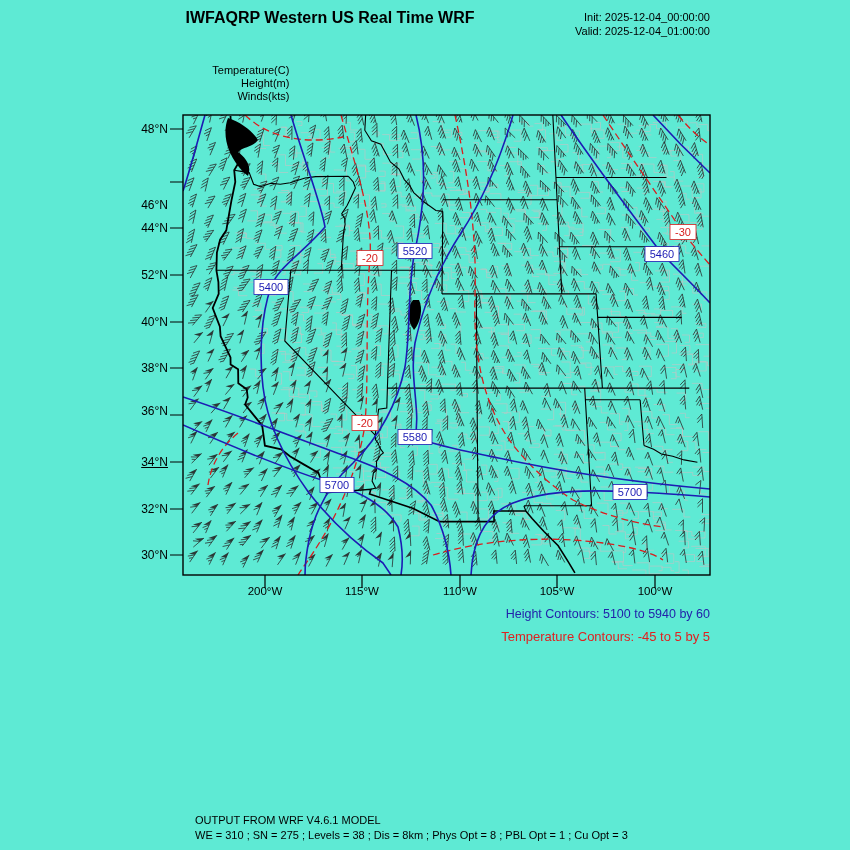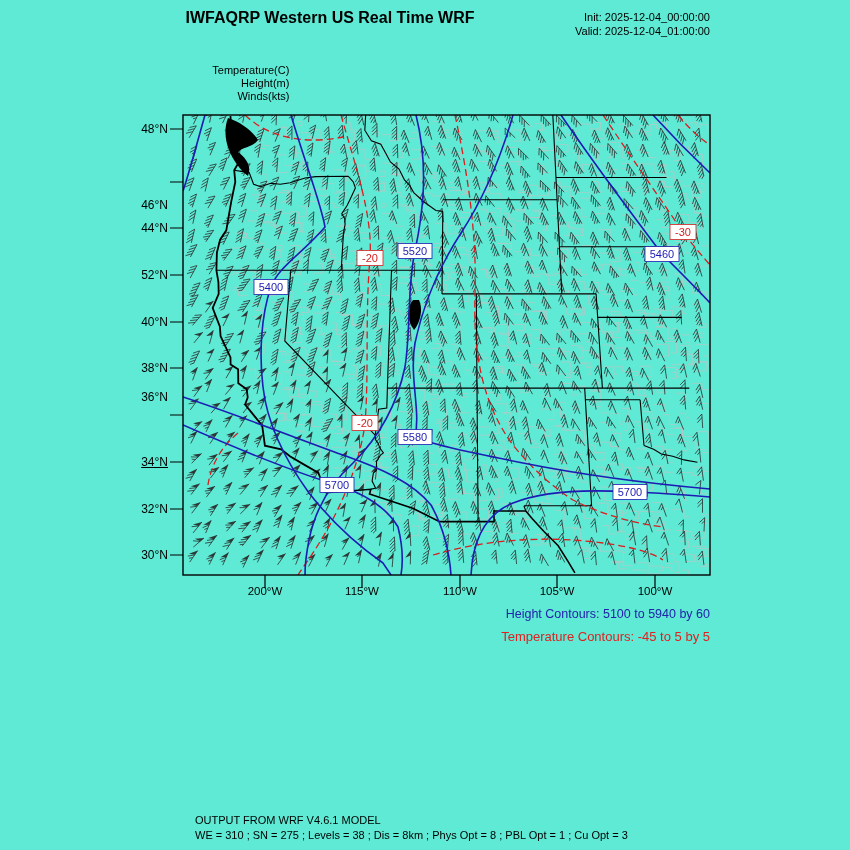--- a/index.html
+++ b/index.html
@@ -95,21 +95,21 @@
       <path d="M170,129 L183,129 M170,182 L183,182 M170,228 L183,228 M170,275 L183,275 M170,322 L183,322 M170,368 L183,368 M170,415 L183,415 M170,462 L183,462 M170,509 L183,509 M170,555 L183,555 M265,575 L265,588 M362,575 L362,588 M460,575 L460,588 M557,575 L557,588 M655,575 L655,588 " stroke="#000" stroke-width="1.2" fill="none"></path>
     </svg>
 
   <div id="yticks">
       <div class="ytick" style="left: 128px; top: 129px;">48°N</div>
       <div class="ytick" style="left: 128px; top: 182px; margin-top: 23px;">46°N</div>
       <div class="ytick" style="left: 128px; top: 228px;">44°N</div>
       <div class="ytick" style="left: 128px; top: 275px;">52°N</div>
       <div class="ytick" style="left: 128px; top: 322px;">40°N</div>
       <div class="ytick" style="left: 128px; top: 368px;">38°N</div>
-      <div class="ytick" style="left: 128px; top: 397px; text-align: right;">36°N</div>
+      <div class="ytick" style="left: 128px; top: 411px; text-align: right;">36°N</div>
       <div class="ytick" style="left: 128px; top: 462px; text-decoration: underline;">34°N</div>
       <div class="ytick" style="left: 128px; top: 509px;">32°N</div>
       <div class="ytick" style="left: 128px; top: 555px;">30°N</div>
     </div>
   <div id="xticks">
       <div class="xtick" style="left: 265px; top: 585px;">200°W</div>
       <div class="xtick" style="left: 362px; top: 585px;">115°W</div>
       <div class="xtick" style="left: 460px; top: 585px;">110°W</div>
       <div class="xtick" style="left: 557px; top: 585px;">105°W</div>
       <div class="xtick" style="left: 655px; top: 585px;">100°W</div>

